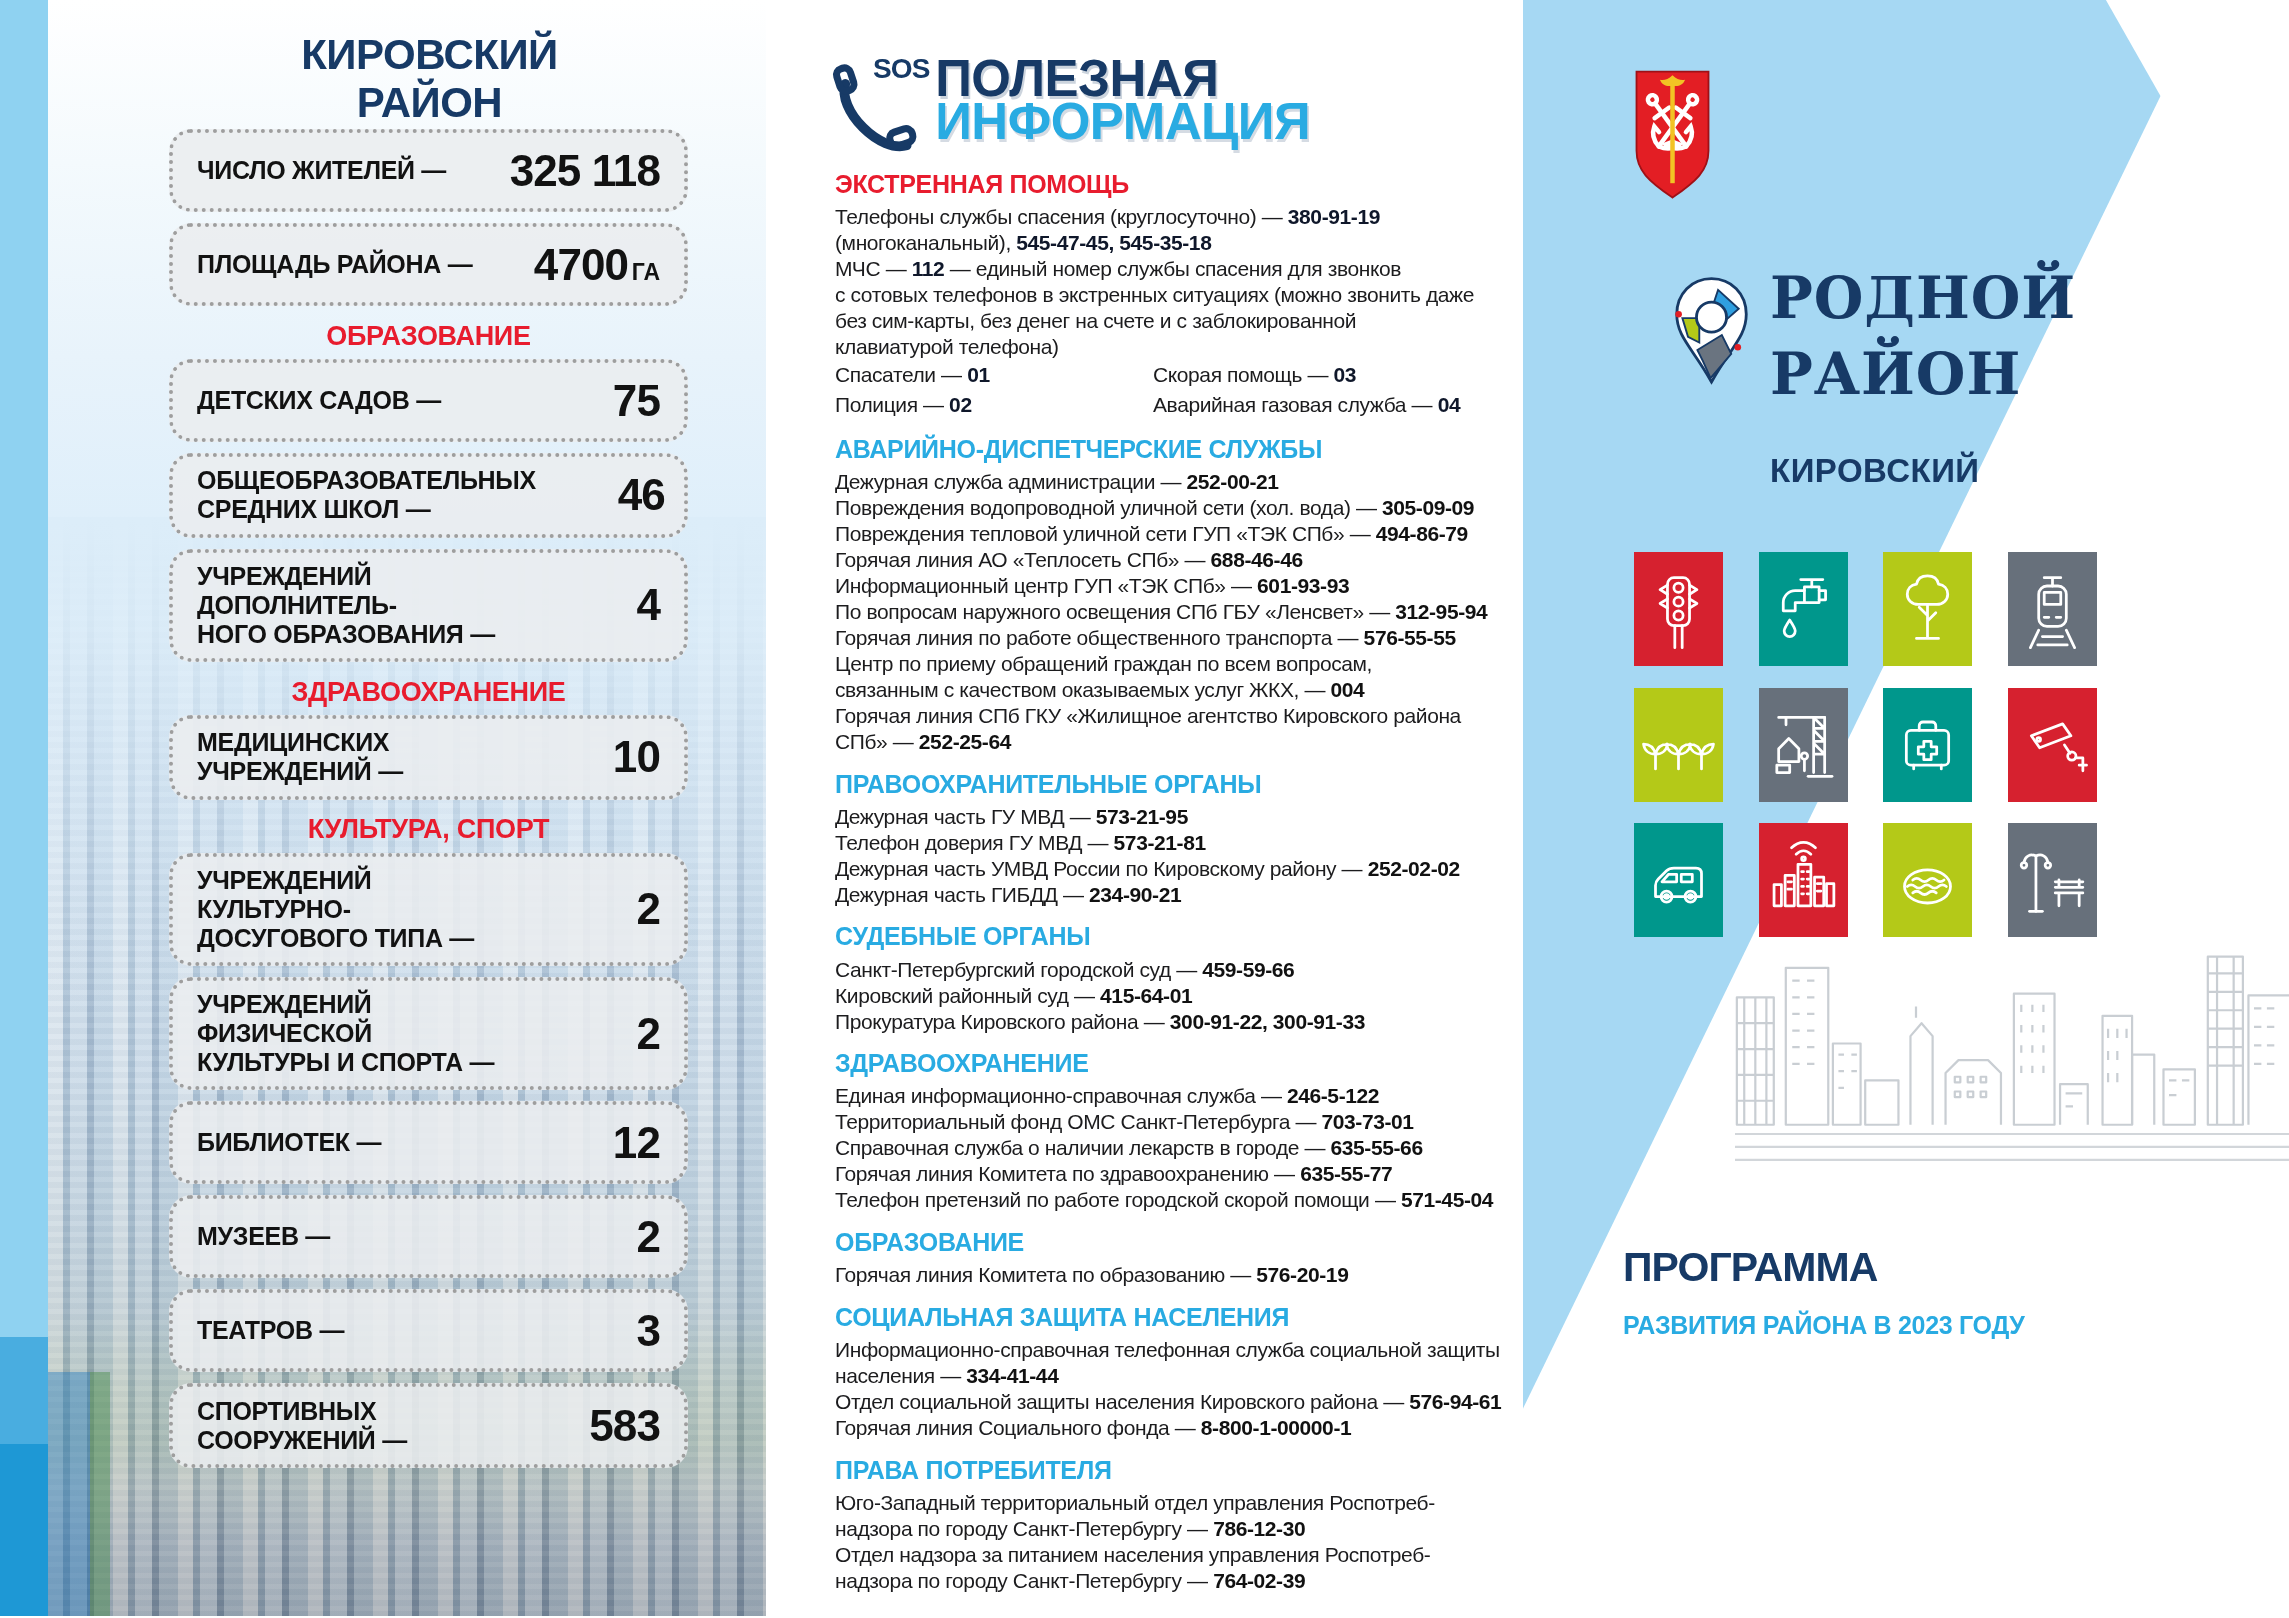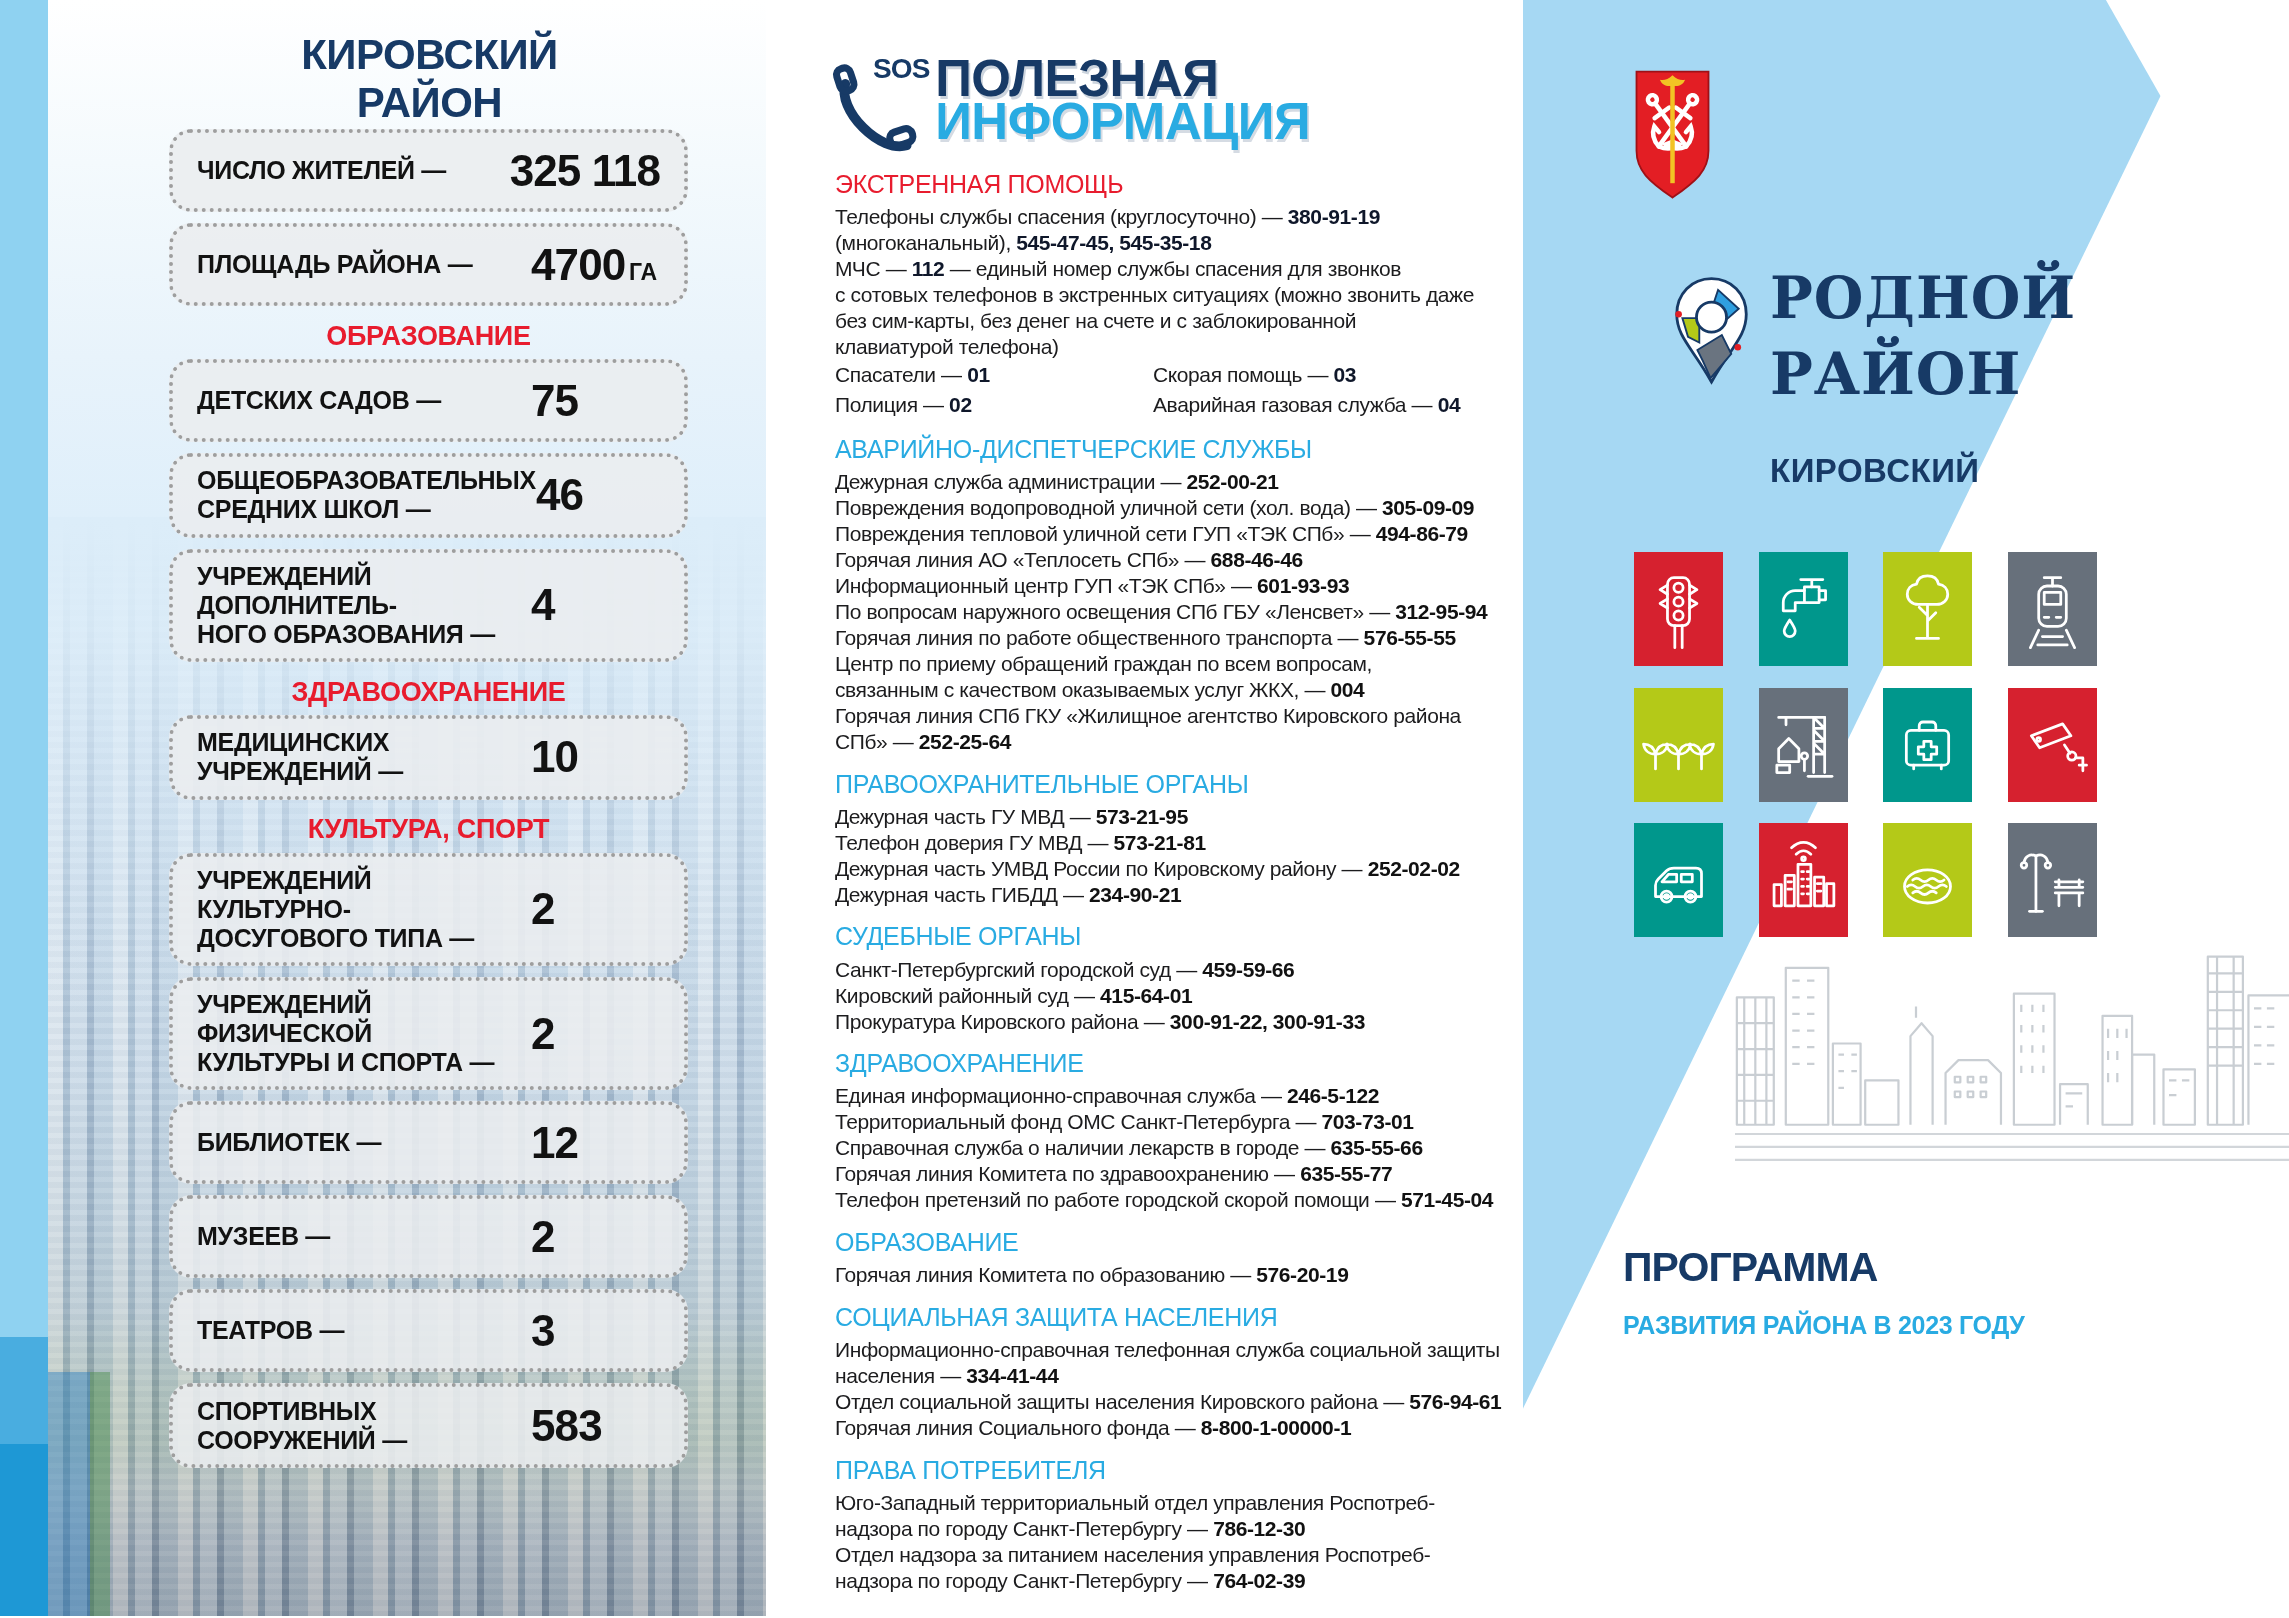--- a/index.html
+++ b/index.html
@@ -22,33 +22,33 @@
   .photo-ov2{position:absolute;left:90px;top:1372px;width:20px;height:246px;background:rgba(70,140,70,.45);}
 
   .left-title{position:absolute;left:171px;top:31px;width:517px;text-align:center;
       font-weight:800;font-size:42px;line-height:48px;color:#173a66;white-space:pre-line;letter-spacing:-0.5px;}
   .stats-col{position:absolute;left:169px;top:129px;width:519px;}
   .stat-box{box-sizing:border-box;min-height:83px;margin-bottom:11px;padding:9.2px 24px;
       background:rgba(235,237,239,.88);border:4.6px dotted #9e9e9e;border-radius:22px;
       display:flex;align-items:center;}
   .stat-label{flex:1;text-align:left;font-weight:800;font-size:25px;line-height:29px;color:#121212;
       white-space:pre-line;letter-spacing:-0.3px;}
-  .stat-value{min-width:129px;text-align:left;font-weight:800;font-size:44px;color:#121212;letter-spacing:-0.9px;}
+  .stat-value{min-width:129px;text-align:right;font-weight:800;font-size:44px;color:#121212;letter-spacing:-0.9px;}
   .stat-unit{font-size:23px;font-weight:800;margin-left:3.7px;letter-spacing:0;}
   .group-header{margin:14.8px 0 7.4px;text-align:center;font-weight:800;font-size:27px;color:#e81c2e;letter-spacing:-0.3px;}
 
   
   .mid-header{position:absolute;left:831px;top:57px;width:701px;display:flex;align-items:flex-start;gap:6px;}
   .sos-icon{position:relative;width:89px;height:102px;flex:none;}
   .sos-label{position:absolute;left:42px;top:-3.7px;font-weight:800;font-size:28px;color:#173a66;letter-spacing:-0.9px;}
   .info-title{margin-left:9.2px;font-weight:800;font-size:51px;line-height:43px;letter-spacing:-0.5px;}
   .info-title .t1{color:#173a66;text-shadow:1.8px 2.8px 0 rgba(23,58,102,.22);}
   .info-title .t2{color:#29abe2;text-shadow:1.8px 2.8px 0 rgba(23,58,102,.18);}
   .mid-body{position:absolute;left:835px;top:155px;width:688px;}
-  .sec-title{font-weight:400;font-size:25px;line-height:29.5px;margin:14.8px 0 4.6px;letter-spacing:-0.3px;}
+  .sec-title{font-weight:700;font-size:25px;line-height:29.5px;margin:14.8px 0 4.6px;letter-spacing:-0.3px;}
   .sec-title.red{color:#e81c2e;}
   .sec-title.blue{color:#29abe2;}
   .info-line{font-size:21px;line-height:26px;color:#1c1c1e;white-space:nowrap;letter-spacing:-0.4px;}
   .info-line b{font-weight:700;color:#111;}
   .info-line .rd{font-weight:700;color:#0f172a;}
   .pair{display:grid;grid-template-columns:318px auto;}
   .pair .info-line{line-height:30px;}
 
   
   .right-panel{position:absolute;left:1523px;top:0;width:767px;height:1619px;background:#a6d8f3;}

